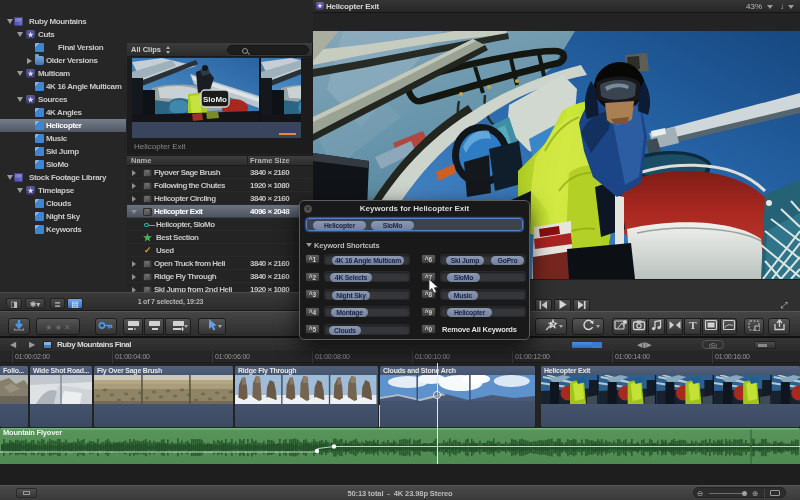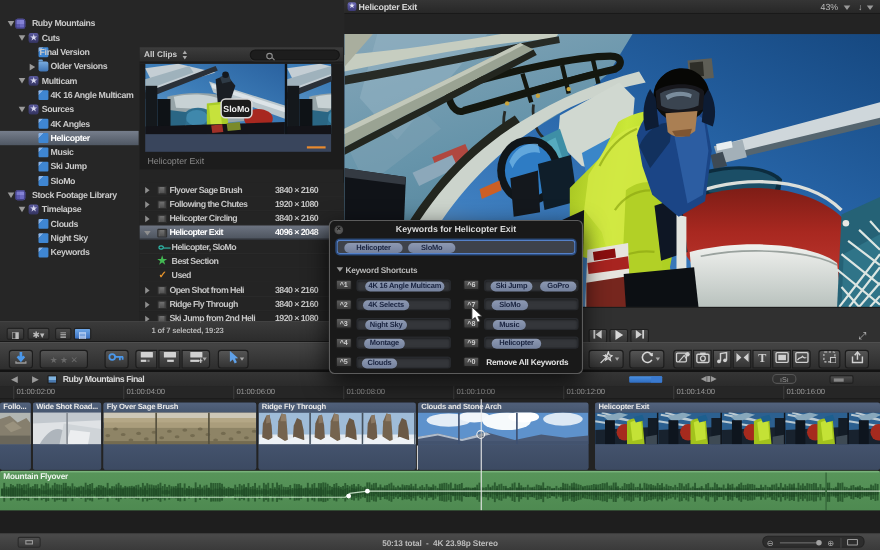--- a/index.html
+++ b/index.html
@@ -116,21 +116,21 @@
         <span class="ic lib" style="left:14px"></span>
         <span style="position:absolute;left:29px">Ruby Mountains</span>
       </div>
       <div class="trow" style="top:28px">
         <span class="tri open" style="left:17px"></span>
         <span class="ic ev" style="left:26px"></span>
         <span style="position:absolute;left:38px">Cuts</span>
       </div>
       <div class="trow" style="top:41px">
         <span class="ic doc" style="left:35px"></span>
-        <span style="position:absolute;left:36px">Final Version</span>
+        <span style="position:absolute;left:58px">Final Version</span>
       </div>
       <div class="trow" style="top:54px">
         <span class="tri closed" style="left:27px"></span>
         <span class="ic fold" style="left:35px"></span>
         <span style="position:absolute;left:46px">Older Versions</span>
       </div>
       <div class="trow" style="top:67px">
         <span class="tri open" style="left:17px"></span>
         <span class="ic ev" style="left:26px"></span>
         <span style="position:absolute;left:38px">Multicam</span>
@@ -266,20 +266,21 @@
           <rect x="127" y="0" width="2" height="64" fill="#0e1216"></rect>
           <g>
             <rect x="69" y="32" width="28" height="17" rx="4" fill="#1b1b1b" stroke="#d8d8d8" stroke-width="1.4"></rect>
             <text x="83" y="44" font-size="8" font-weight="bold" fill="#efefef" text-anchor="middle" font-family="Liberation Sans">SloMo</text>
           </g>
         </svg>
       <div style="position:absolute;left:5px;top:64px;width:169px;height:16px;background:#39455c"></div>
       <div style="position:absolute;left:152px;top:74.5px;width:17px;height:2.5px;background:#e88a2e"></div>
       <div id="filmcap">Helicopter Exit</div>
     </div>
+    <div id="lhead"><span style="padding-left:4px">Name</span><span class="c2">Frame Size</span><span style="position:absolute;left:120px;top:0;width:1px;height:11px;background:#1f1f1f"></span></div>
     <div id="lrows">
         <div class="lrow" style="top:123px">
           <span class="dis "></span>
           <span class="clipic"></span>
           <span class="nm">Flyover Sage Brush</span>
           <span class="c2">3840 × 2160</span>
         </div>
         <div class="lrow" style="top:136px">
           <span class="dis "></span>
           <span class="clipic"></span>
@@ -306,21 +307,21 @@
           <span class="starg">★</span>
           <span class="nm2">Best Section</span>
         </div>
         <div class="lrow" style="top:201px">
           <span class="chko">✓</span>
           <span class="nm2">Used</span>
         </div>
         <div class="lrow" style="top:214px">
           <span class="dis "></span>
           <span class="clipic"></span>
-          <span class="nm">Open Shot from Heli</span>
+          <span class="nm">Open Truck from Heli</span>
           <span class="c2">3840 × 2160</span>
         </div>
         <div class="lrow" style="top:227px">
           <span class="dis "></span>
           <span class="clipic"></span>
           <span class="nm">Ridge Fly Through</span>
           <span class="c2">3840 × 2160</span>
         </div>
         <div class="lrow" style="top:240px">
           <span class="dis "></span>

